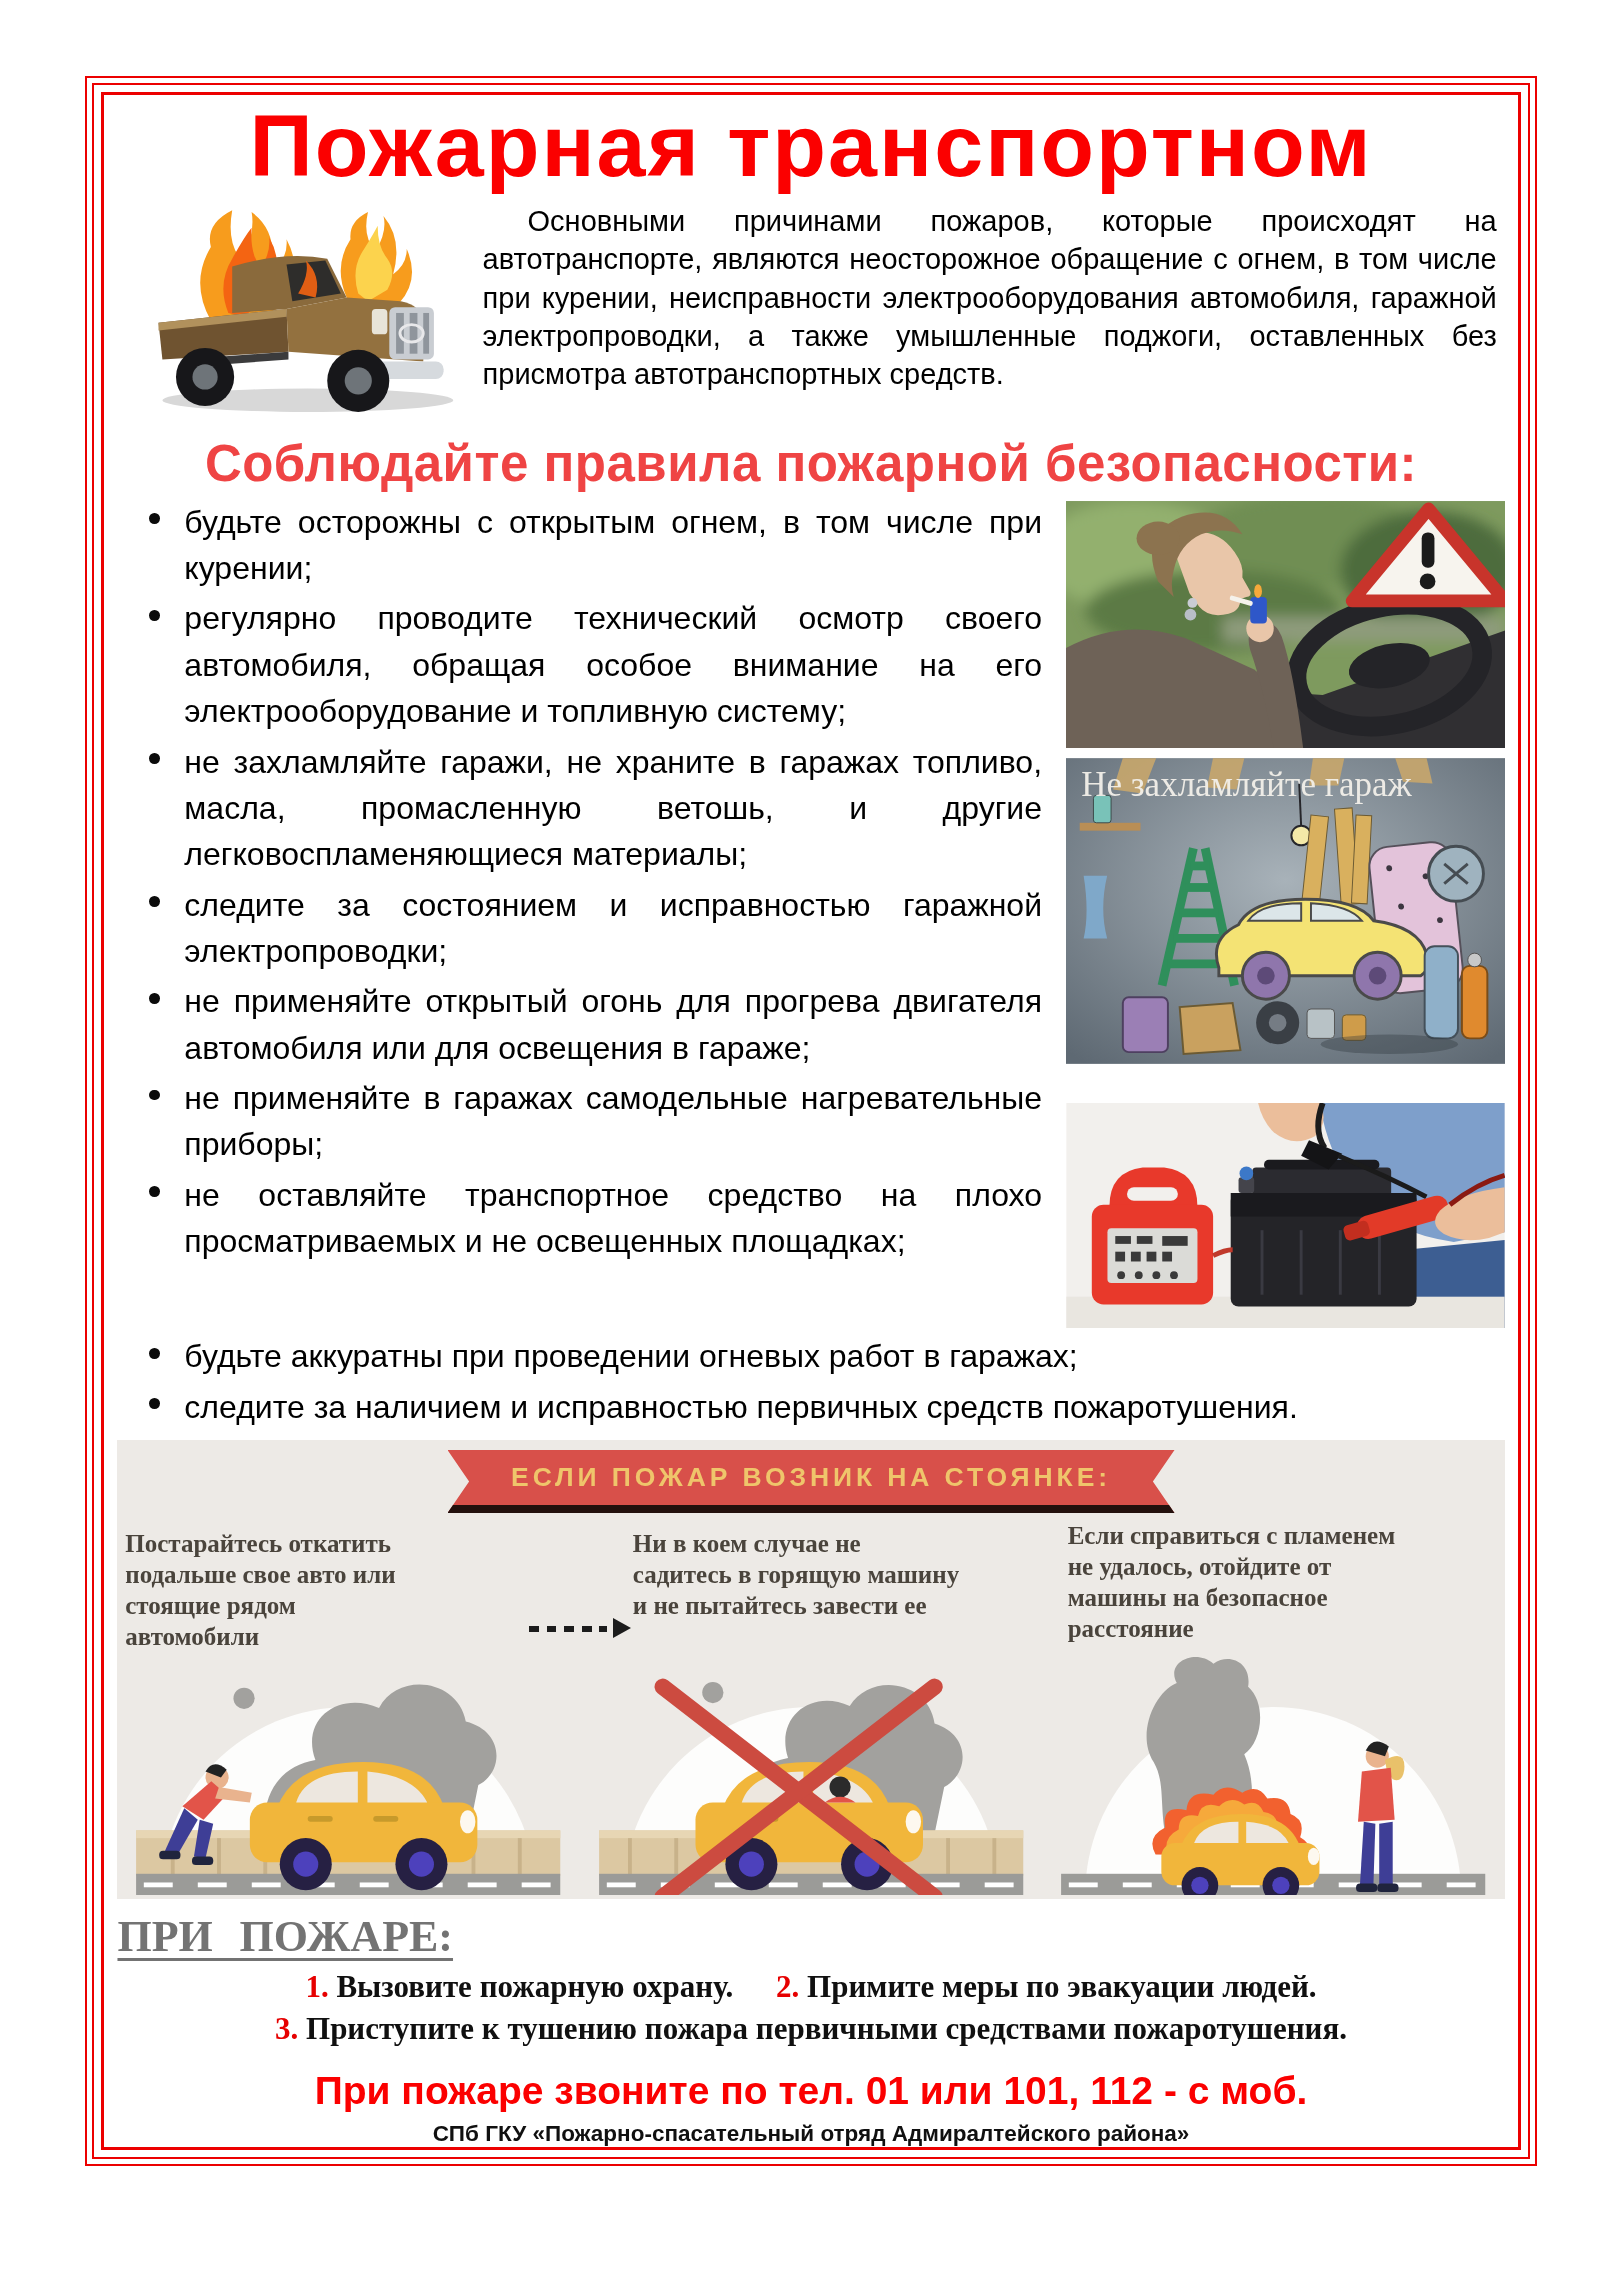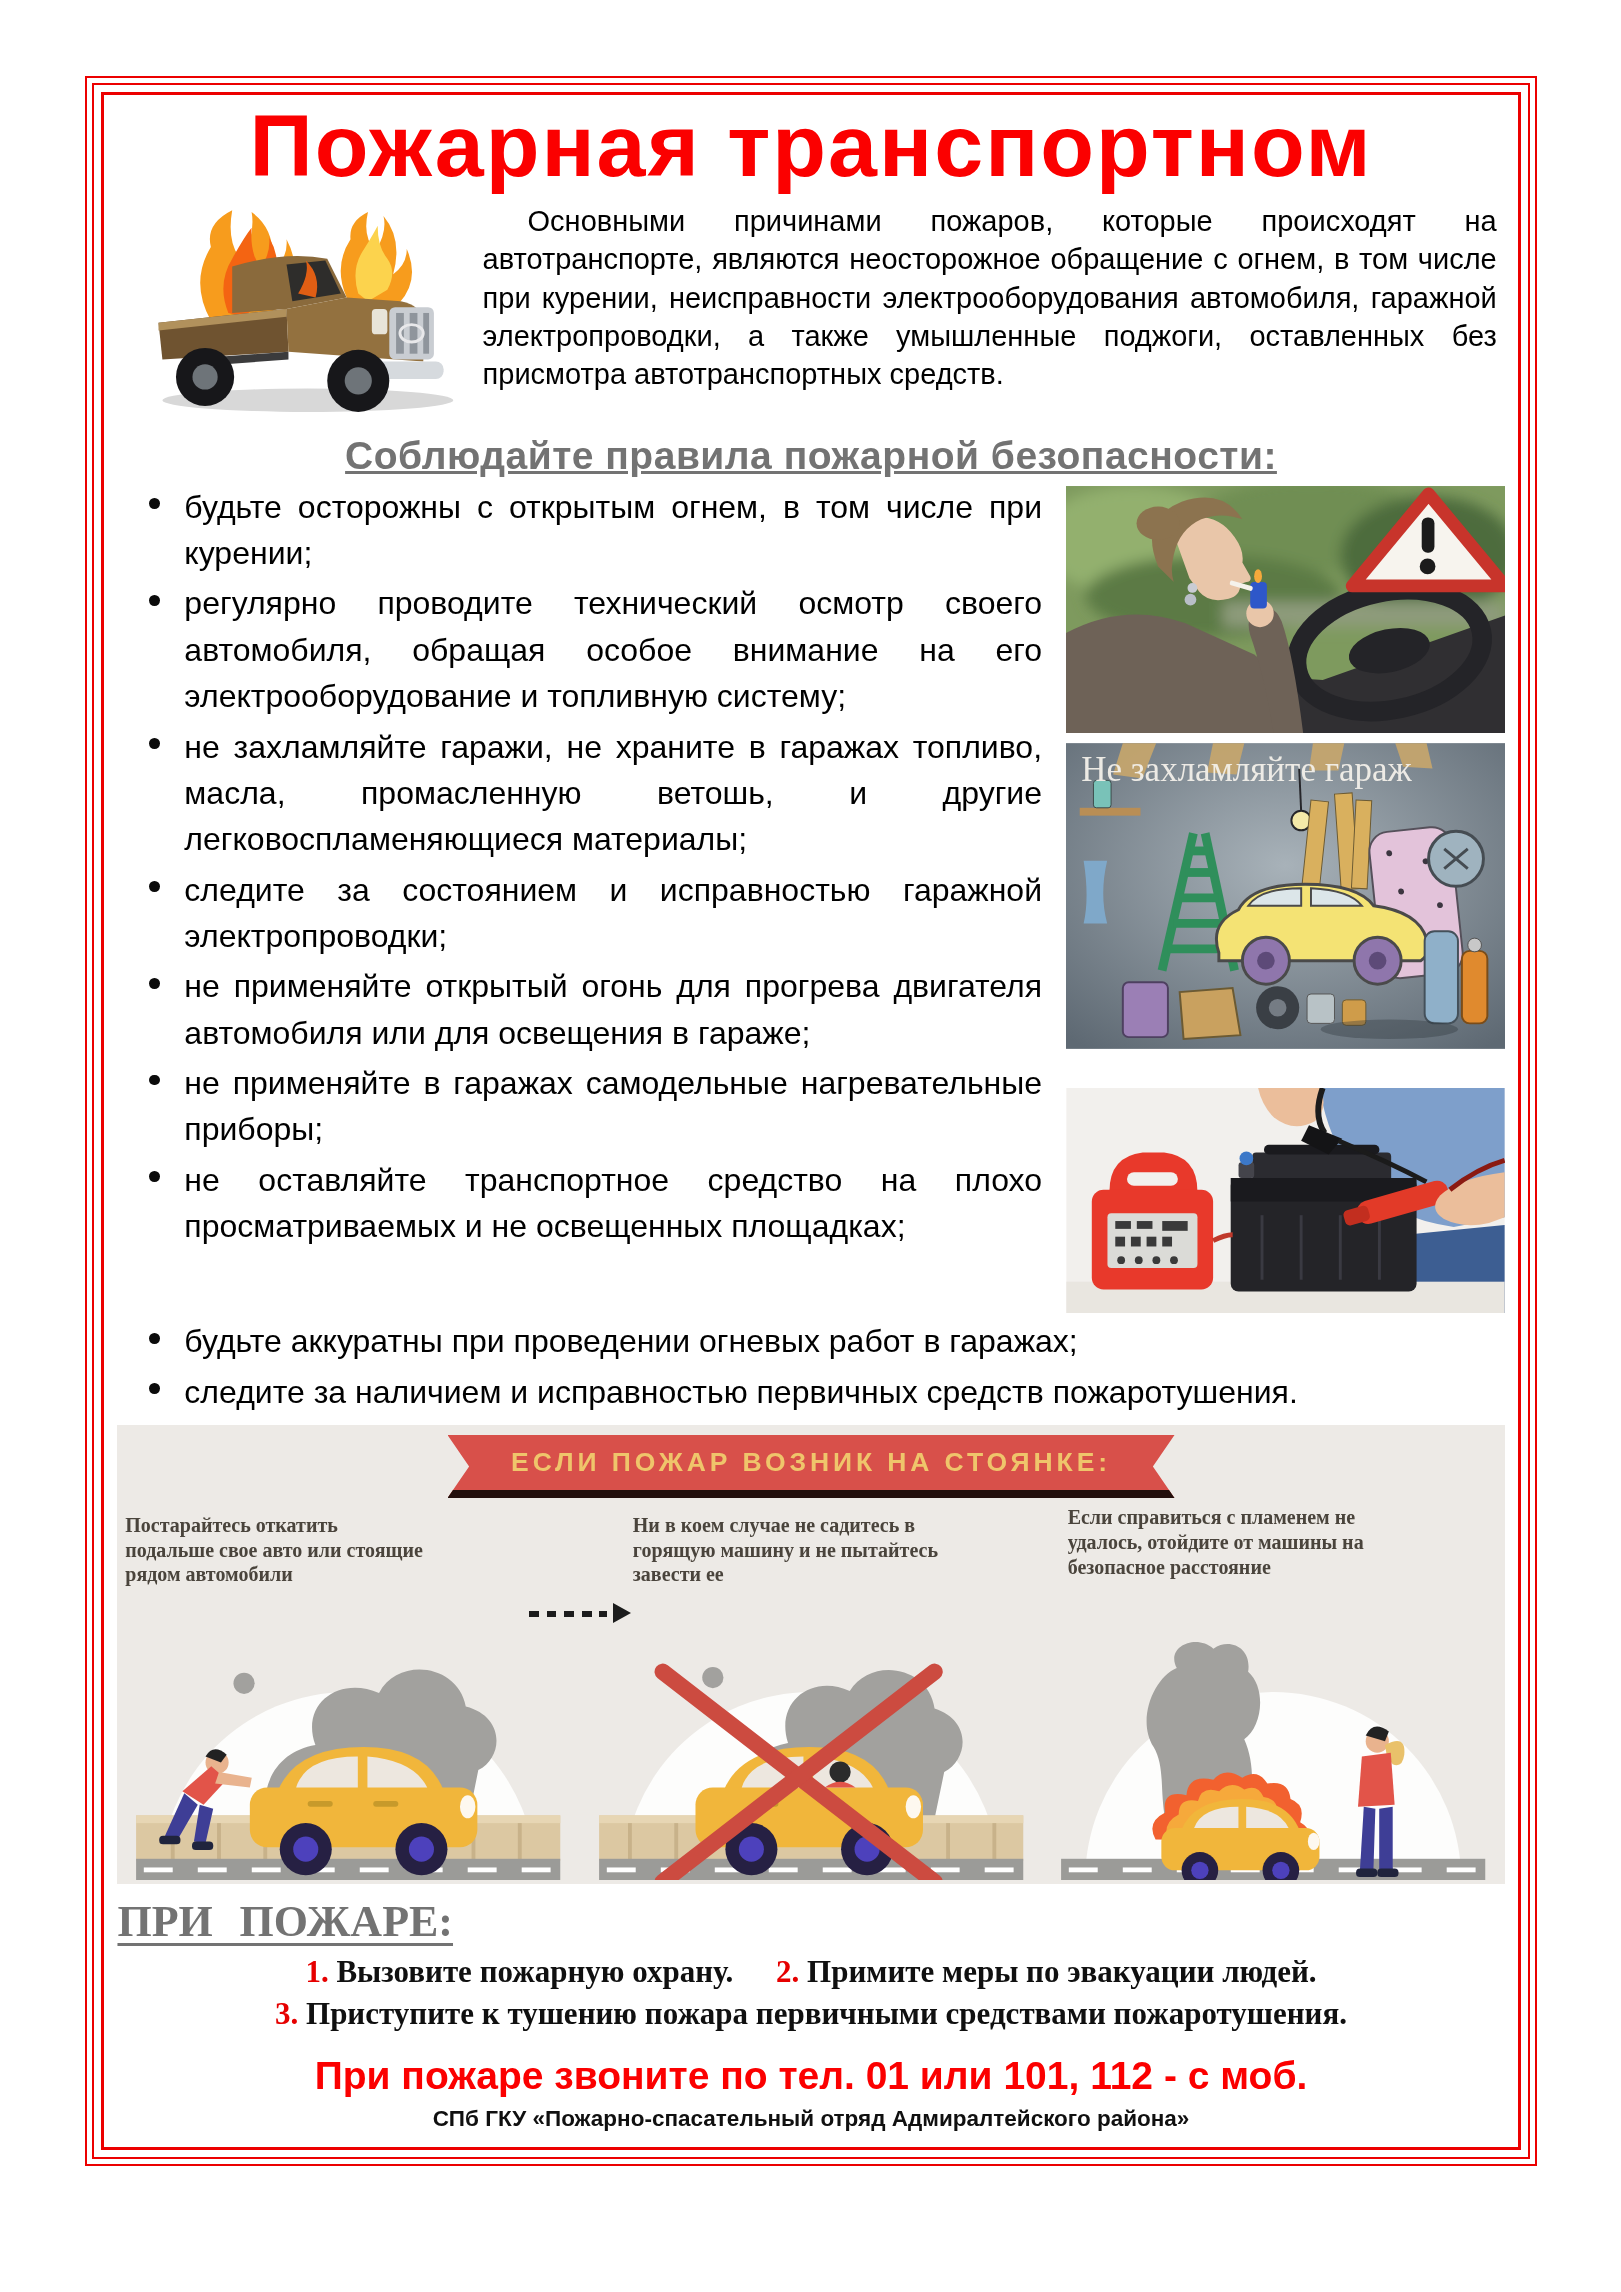--- a/index.html
+++ b/index.html
@@ -12,22 +12,22 @@
   .f3{position:absolute;inset:6.9px;border:3.9px solid #ec0000;}
   .content{position:absolute;inset:0;padding:2px 13.7px;overflow:hidden;}
 
   .title{margin:3.9px 0 0;text-align:center;font-size:88px;font-weight:800;
          letter-spacing:2px;color:#fb0000;line-height:1.02;}
 
   .intro{margin:11.8px 7.8px 0 25.5px;overflow:hidden;}
   .truck{float:left;width:320px;height:216px;margin:2px 19.6px 0 0;}
   .intro-text{font-size:29px;line-height:1.32;text-align:justify;text-indent:45px;}
 
-  .rules-heading{margin:13.7px 0 5.9px;text-align:center;font-size:39px;font-weight:800;
-                 color:#737373;letter-spacing:0.5px;text-decoration:underline;}
+  .rules-heading{margin:13.7px 0 5.9px;text-align:center;font-size:51px;font-weight:800;
+                 color:#ef4444;letter-spacing:0.5px;}
 
   .rules-wrap{margin:3.9px 0 0 5.9px;}
   .media{float:right;width:439px;margin:2px 0 5.9px 23.5px;}
   .media svg{display:block;width:439px;}
   .fig{position:relative;}
   .fig2{margin-top:9.8px;}
   .fig3{margin-top:39px;}
   .garage-caption{position:absolute;left:15.7px;top:7.8px;width:421px;
       font-family:"Liberation Serif",serif;font-size:35px;color:#f3f0ea;opacity:.95;}
 
@@ -40,21 +40,21 @@
 
   
   .infographic{position:relative;margin:5.9px 0 0;background:#edeae6;height:459px;}
   .ribbon{position:relative;width:727px;margin:0 auto;top:10px;height:63px;
       background:#d8504a;border-bottom:8.8px solid #23100d;box-sizing:border-box;
       clip-path:polygon(0 0,100% 0,calc(100% - 21.6px) 50%,100% 100%,0 100%,21.6px 50%);
       display:flex;align-items:center;justify-content:center;
       color:#efc56b;font-size:26.5px;font-weight:bold;letter-spacing:3.9px;}
   .panels{position:absolute;left:0;right:0;top:78px;bottom:0;display:flex;}
   .panel{position:relative;width:33.333%;}
-  .caption{font-family:"Liberation Serif",serif;font-weight:bold;font-size:20px;
+  .caption{font-family:"Liberation Serif",serif;font-weight:bold;font-size:25px;
       line-height:1.24;color:#4a443c;}
   .panel-1 .caption{margin:9.8px 0 0 7.8px;width:299px;}
   .panel-2 .caption{margin:9.8px 0 0 53px;width:328px;}
   .panel-3 .caption{margin:2px 0 0 25.5px;width:343px;}
   .scene{position:absolute;left:0;bottom:3.9px;width:100%;height:241px;}
   .arrow{position:absolute;left:calc(33.333% - 51px);top:178px;width:102px;height:21.6px;}
   .arrow .dashes{position:absolute;left:0;top:7.8px;width:78px;height:5.9px;
       background:repeating-linear-gradient(90deg,#1c1c1c 0,#1c1c1c 9.8px,transparent 9.8px,transparent 17.6px);}
   .arrow .head{position:absolute;right:0;top:0;width:0;height:0;
       border-left:18.6px solid #1c1c1c;border-top:10.8px solid transparent;border-bottom:10.8px solid transparent;}

